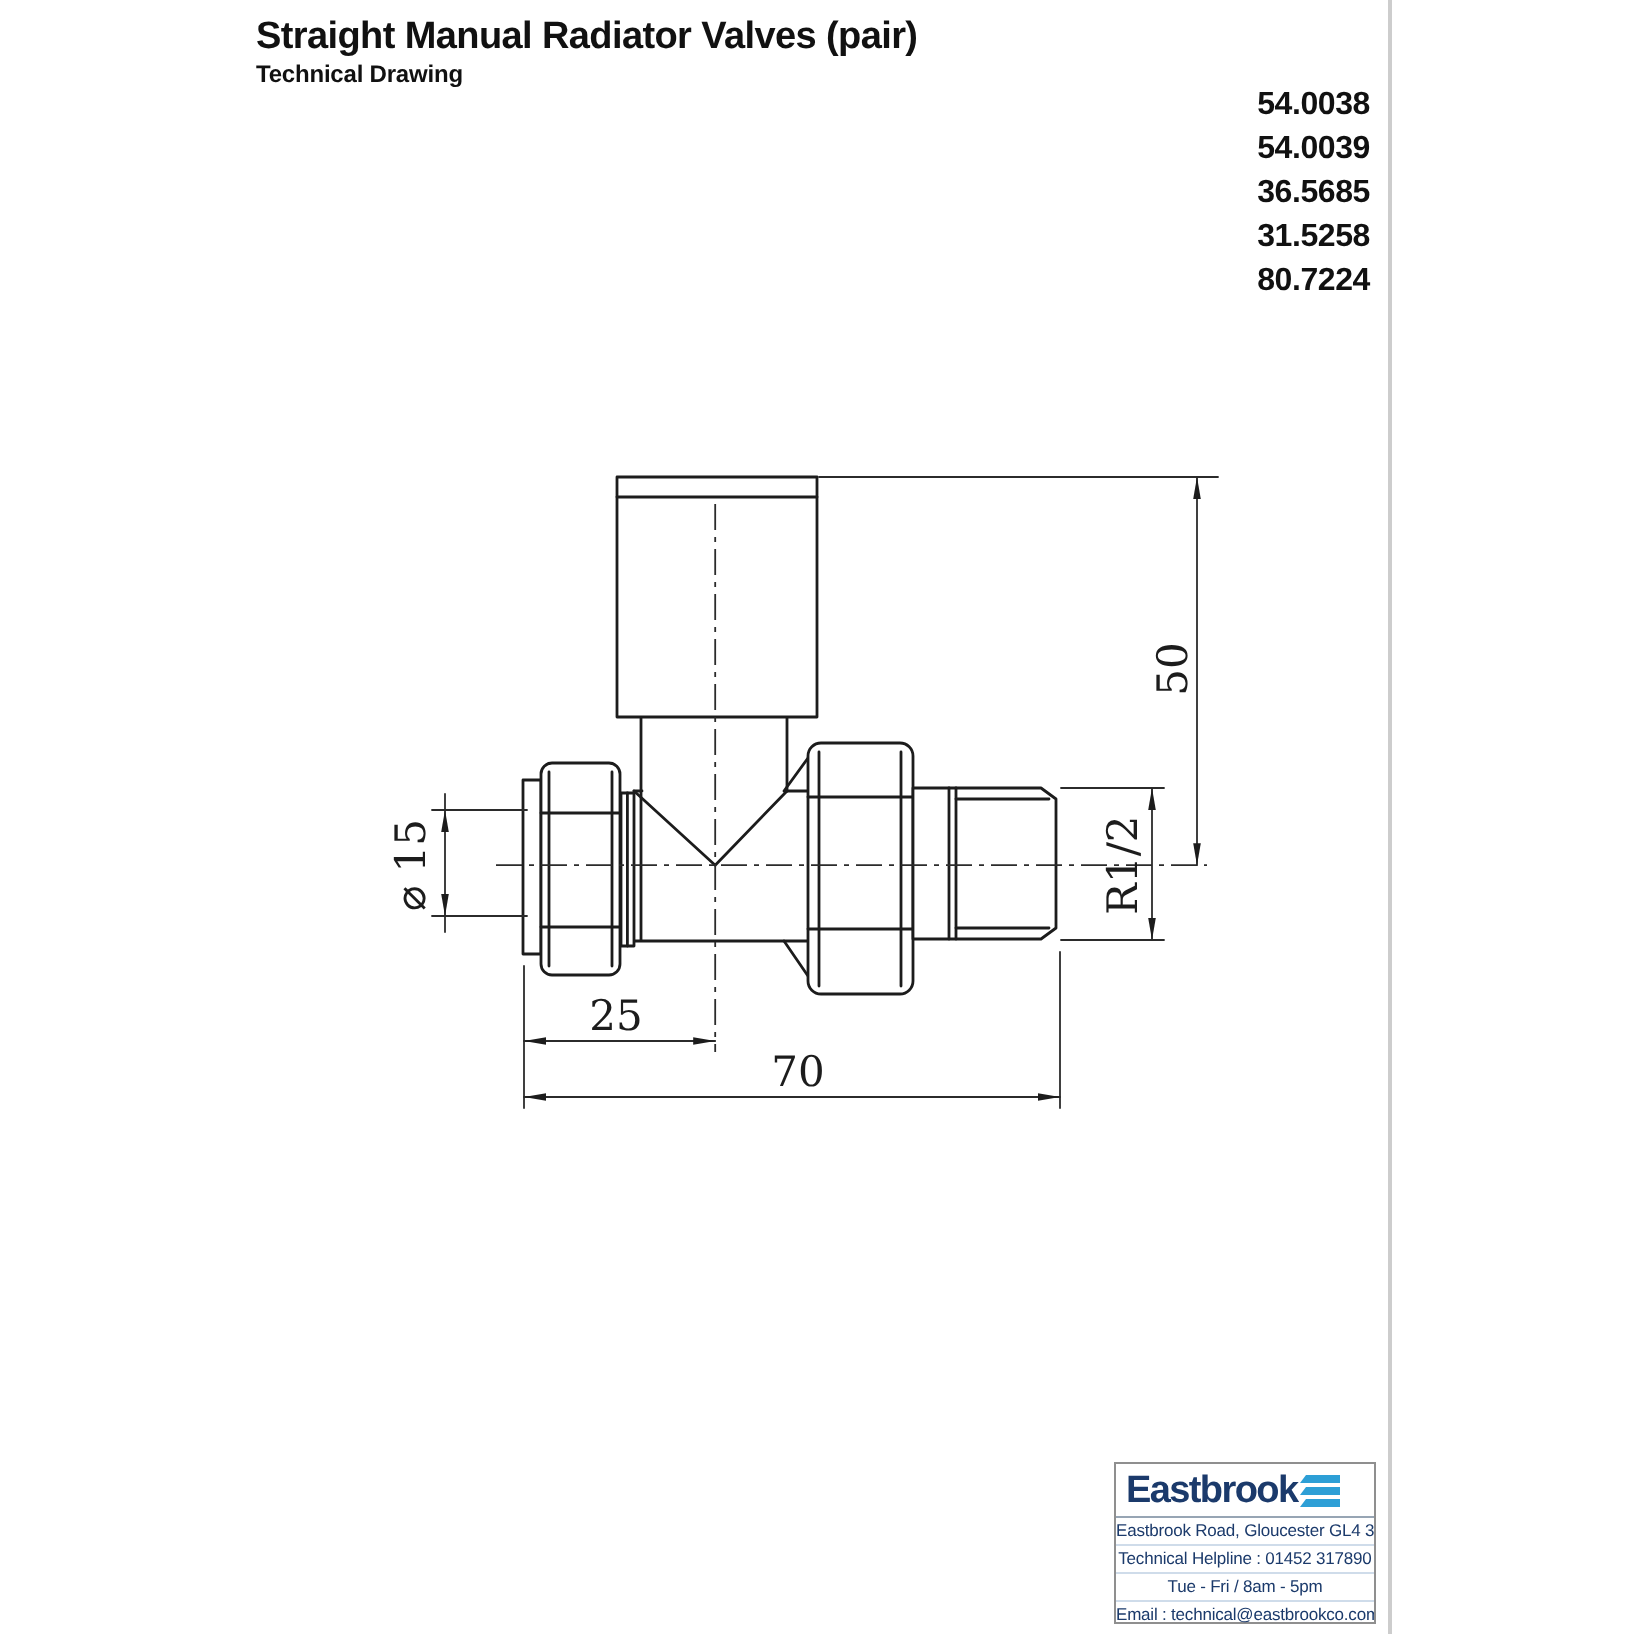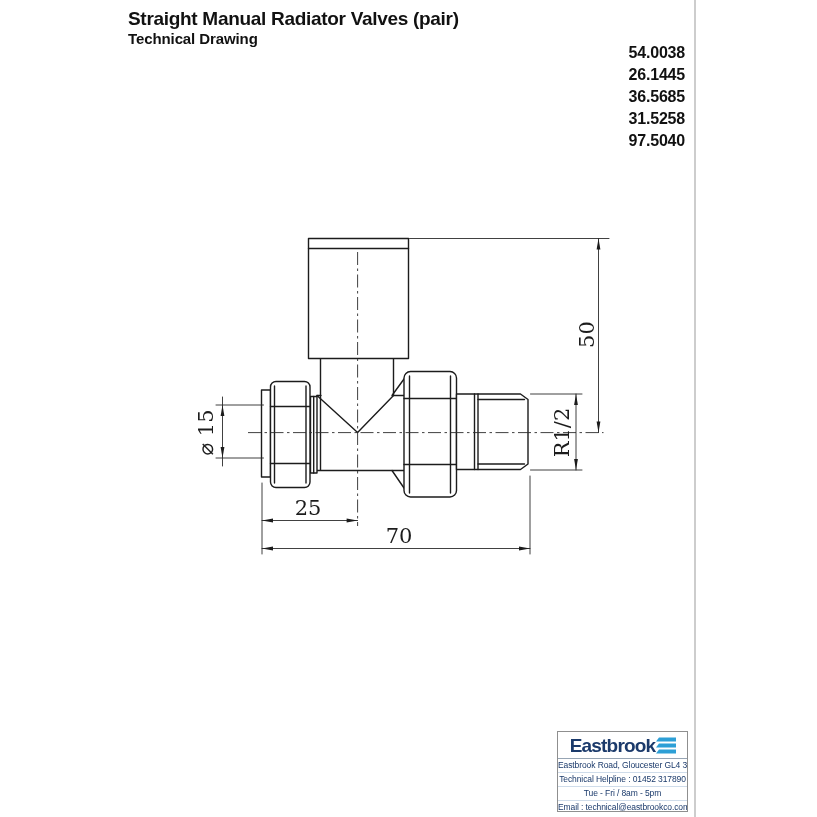--- a/index.html
+++ b/index.html
@@ -2,31 +2,31 @@
 <html style="--brand: #1b3a6b; --logo: #2d9fd6; --margin_line: #cdcdcd;"><head>
 <meta charset="utf-8">
 <style>
   html,body{margin:0;padding:0;background:#ffffff;}
   .page{
     position:relative;width:817px;height:817px;background:#fff;overflow:hidden;
     font-family:"Liberation Sans",sans-serif;color:#111;
   }
   .margin-line{position:absolute;left:694px;top:0;width:2px;height:817px;background:var(--margin_line,#cdcdcd);}
   .title{position:absolute;left:128px;top:8px;font-size:19px;font-weight:700;letter-spacing:-0.3px;white-space:nowrap;}
-  .subtitle{position:absolute;left:128px;top:30px;font-size:15px;font-weight:700;letter-spacing:-0.1px;}
+  .subtitle{position:absolute;left:128px;top:30px;font-size:12px;font-weight:700;letter-spacing:-0.1px;}
   .codes{position:absolute;top:42px;right:132px;text-align:left;font-size:16px;font-weight:700;line-height:22px;letter-spacing:-0.2px;}
   .drawing{position:absolute;left:0;top:0;width:817px;height:817px;}
   .drawing path,.drawing line{vector-effect:non-scaling-stroke;}
   .dim-text{font-family:"DejaVu Serif","Liberation Serif",serif;font-size:21px;fill:#1c1c1c;}
   .brandbox{
     position:absolute;left:557px;top:731px;width:131px;height:81px;box-sizing:border-box;
     background:#fff;border:1.5px solid #8f8f8f;
   }
   .brandbox .brandhead{
-    display:flex;align-items:center;justify-content:center;
+    display:flex;align-items:center;justify-content:flex-start;
     height:27px;padding:0 4px 0 5px;border-bottom:1px solid #97a5b4;box-sizing:border-box;
   }
   .brand-name{font-size:19px;font-weight:700;letter-spacing:-0.8px;color:var(--brand,#1b3a6b);line-height:1;}
   .brand-rows{display:block;}
   .brand-row{
     height:13px;line-height:13px;text-align:center;font-size:8.5px;letter-spacing:-0.1px;
     color:var(--brand,#1d3f72);white-space:nowrap;overflow:hidden;
   }
   .brand-row + .brand-row{border-top:1px solid #cfdcea;}
 </style>
@@ -35,24 +35,24 @@
 
 <div class="page">
 
   <div class="margin-line"></div>
 
   <div class="title">Straight Manual Radiator Valves (pair)</div>
   <div class="subtitle">Technical Drawing</div>
 
   <div class="codes">
     <div>54.0038</div>
-    <div>26.1445</div>
+    <div>54.0039</div>
     <div>36.5685</div>
     <div>31.5258</div>
-    <div>97.5040</div>
+    <div>80.7224</div>
   </div>
 
   <svg class="drawing" viewBox="0 0 817 817" xmlns="http://www.w3.org/2000/svg">
 
     <g stroke="#1c1c1c" stroke-width="1.4" fill="none" stroke-linejoin="round" stroke-linecap="round">
 
       <g>
         <path d="M261.5,390 H270.5 V477 H261.5 Z" fill="#ffffff"></path>
       </g>
 

